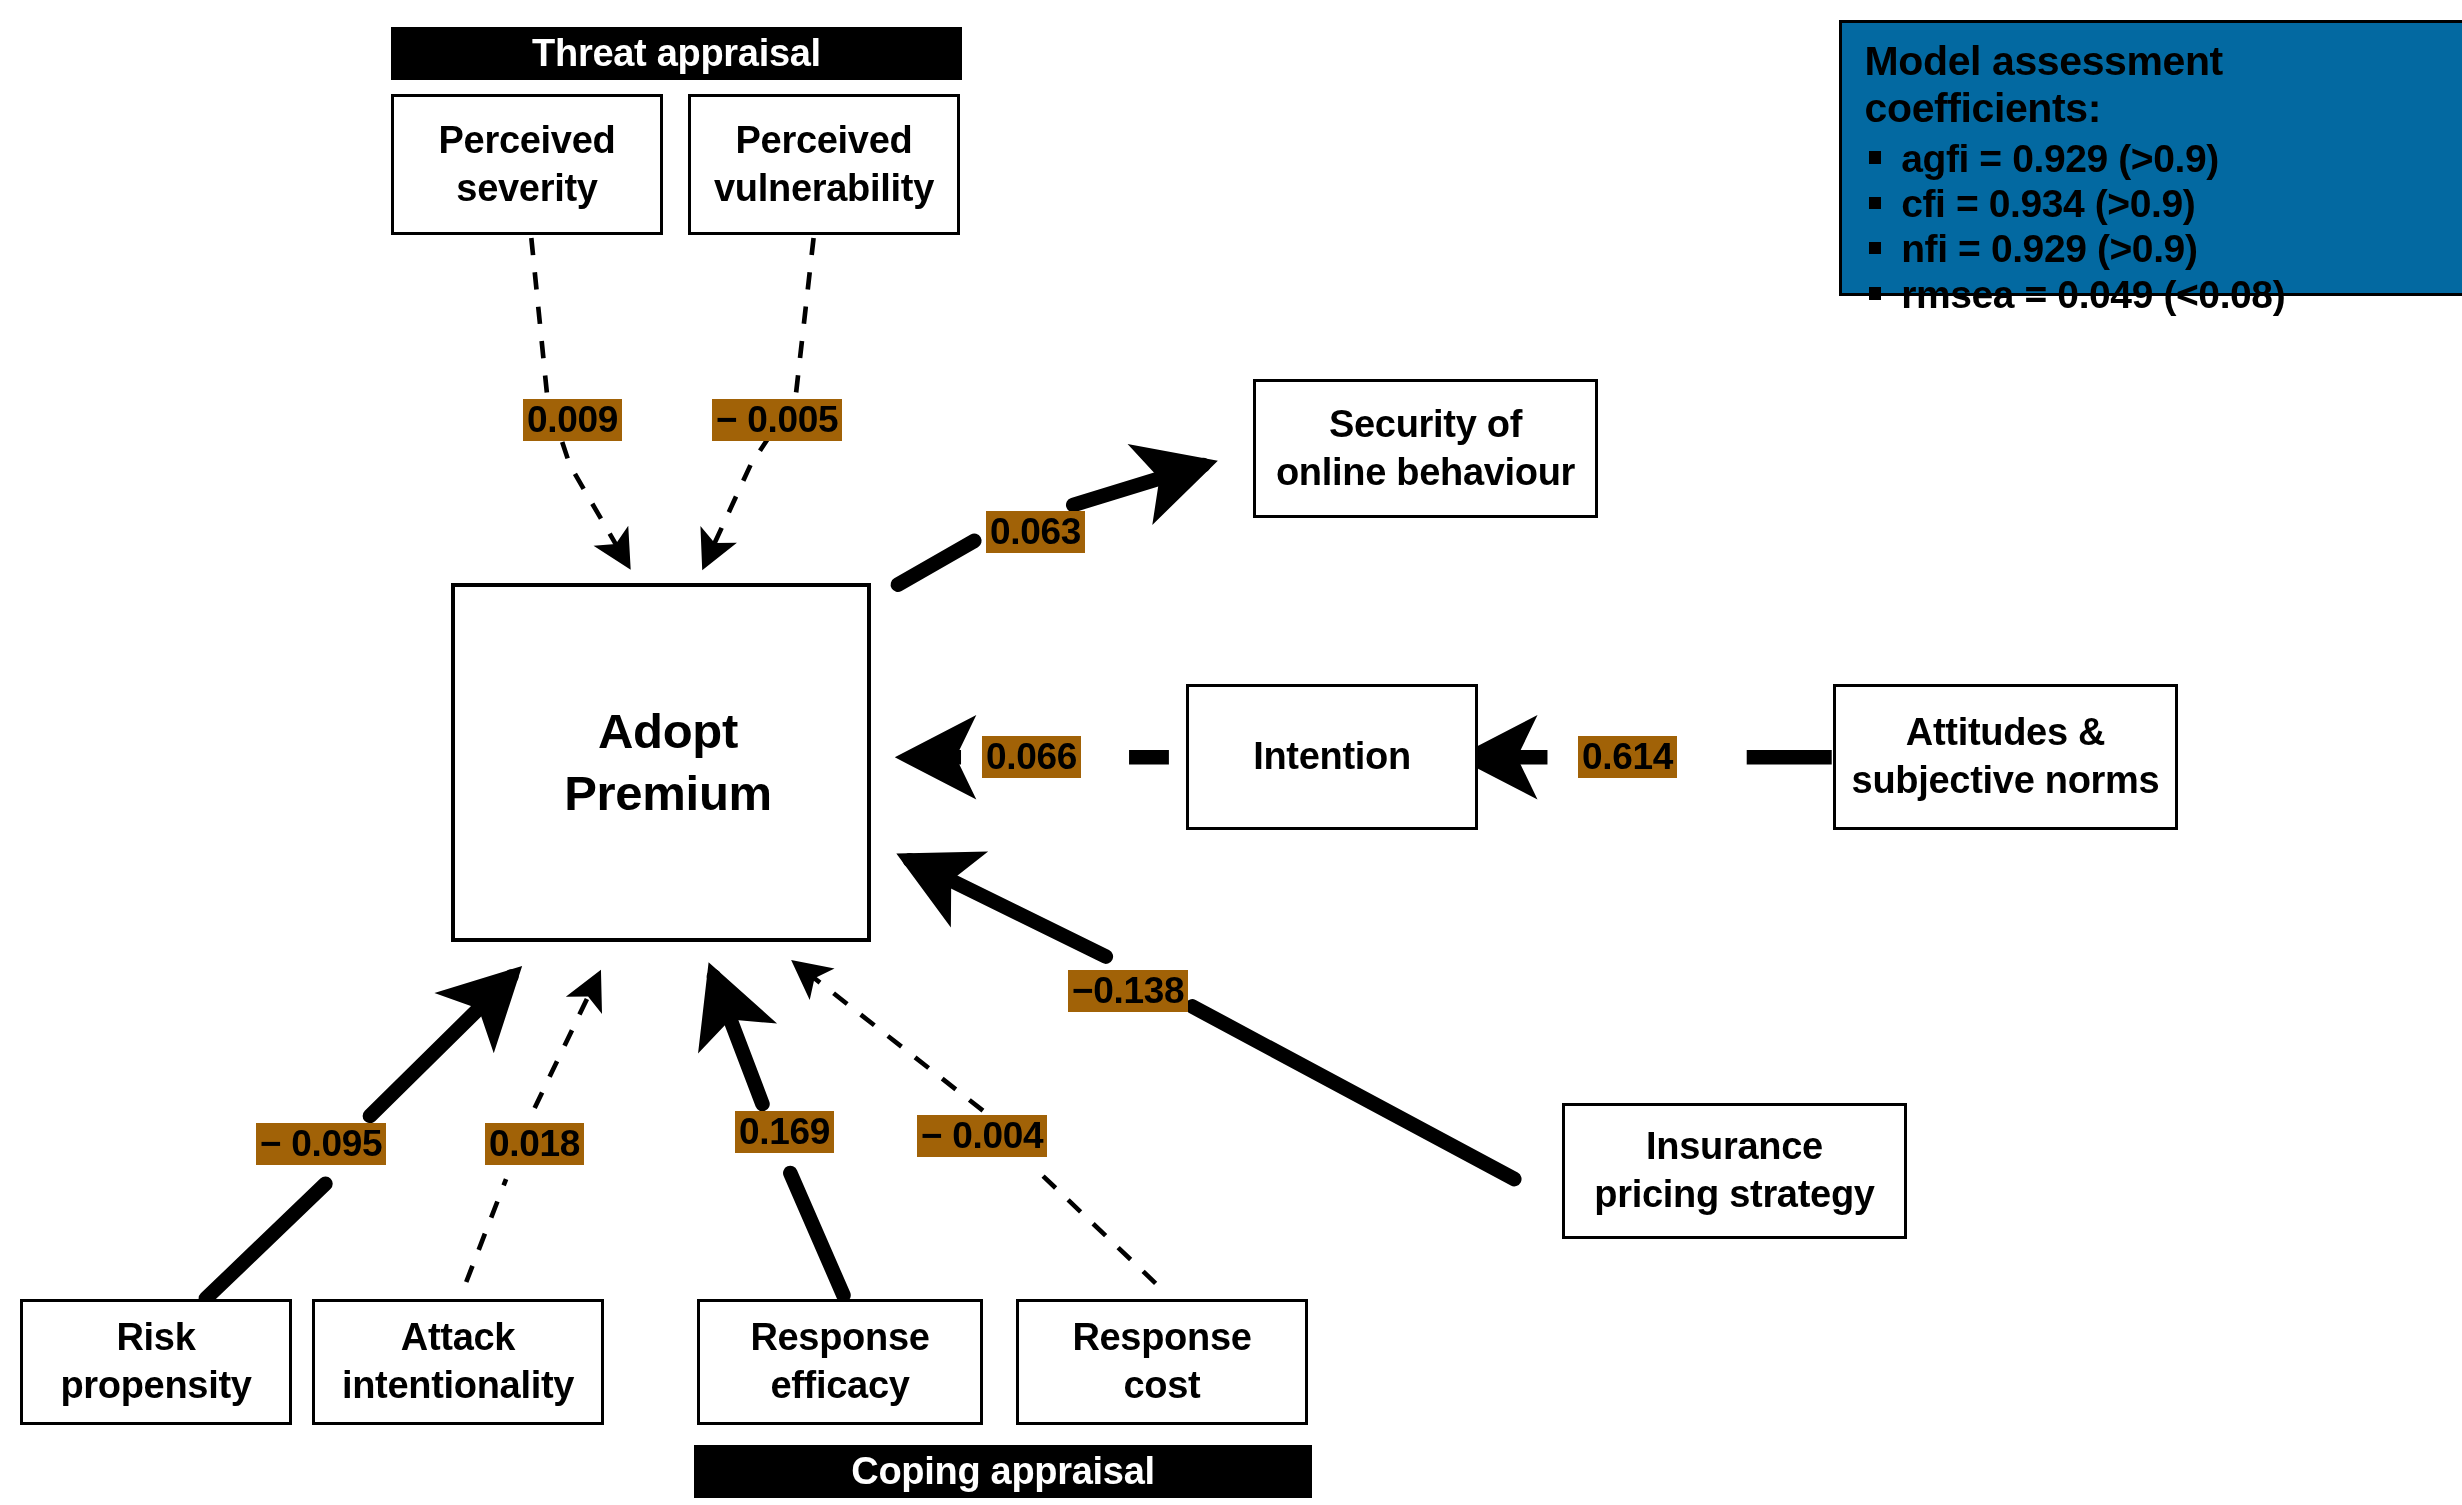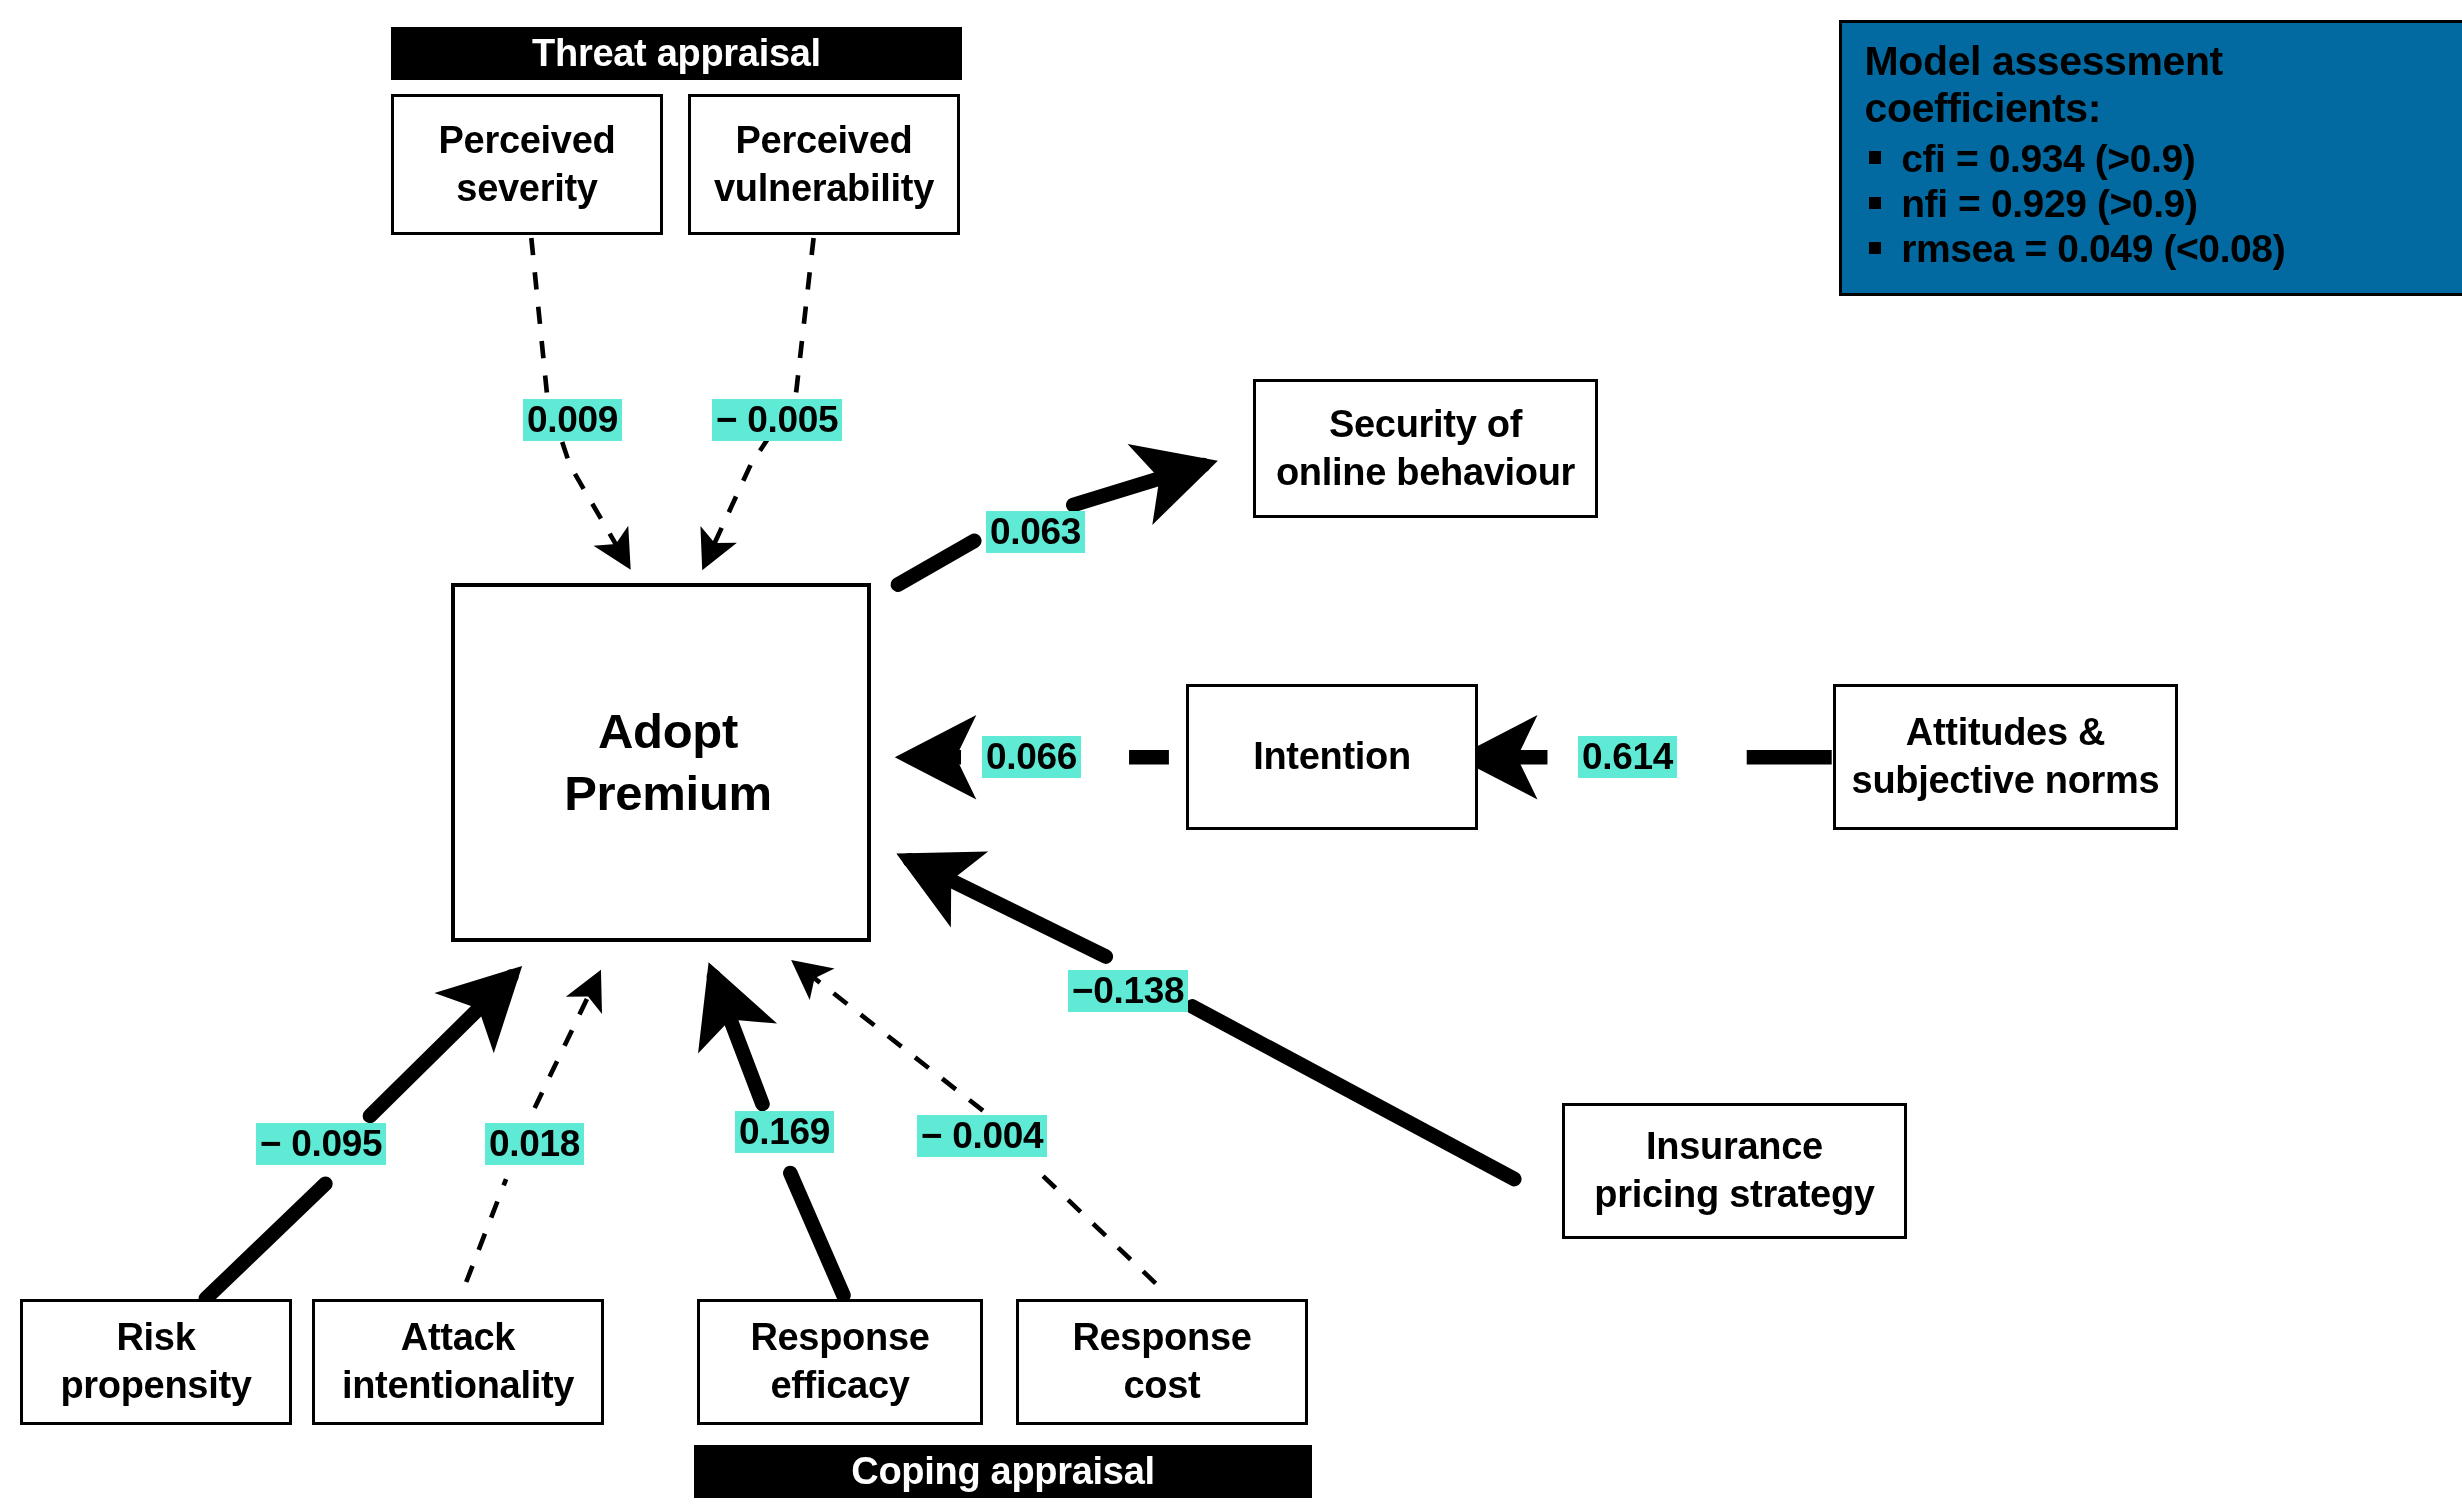--- a/index.html
+++ b/index.html
@@ -61,21 +61,21 @@
     letter-spacing: -0.3px;
   }
 
   
   .coef {
     position: absolute;
     font-size: 37px;
     color: #000000;
     white-space: nowrap;
     letter-spacing: -0.3px;
-    background: #5eead4;
+    background: #a16207;
     padding: 0 4px;
   }
 
   
   #legend {
     position: absolute;
     left: 1803px;
     top: 20px;
     width: 631px;
     height: 276px;
@@ -240,20 +240,24 @@
 
   <div class="coef" style="left:735px; top:1111px;">0.169</div>
 
   <div class="coef" style="left:917px; top:1115px;">− 0.004</div>
 
   <div id="legend">
     <div class="legend-title">Model assessment coefficients:</div>
     <ul>
       <li>
         <span class="bullet"></span>
+        <span>agfi = 0.929 (&gt;0.9)</span>
+      </li>
+      <li>
+        <span class="bullet"></span>
         <span>cfi = 0.934 (&gt;0.9)</span>
       </li>
       <li>
         <span class="bullet"></span>
         <span>nfi = 0.929 (&gt;0.9)</span>
       </li>
       <li>
         <span class="bullet"></span>
         <span>rmsea = 0.049 (&lt;0.08)</span>
       </li>

